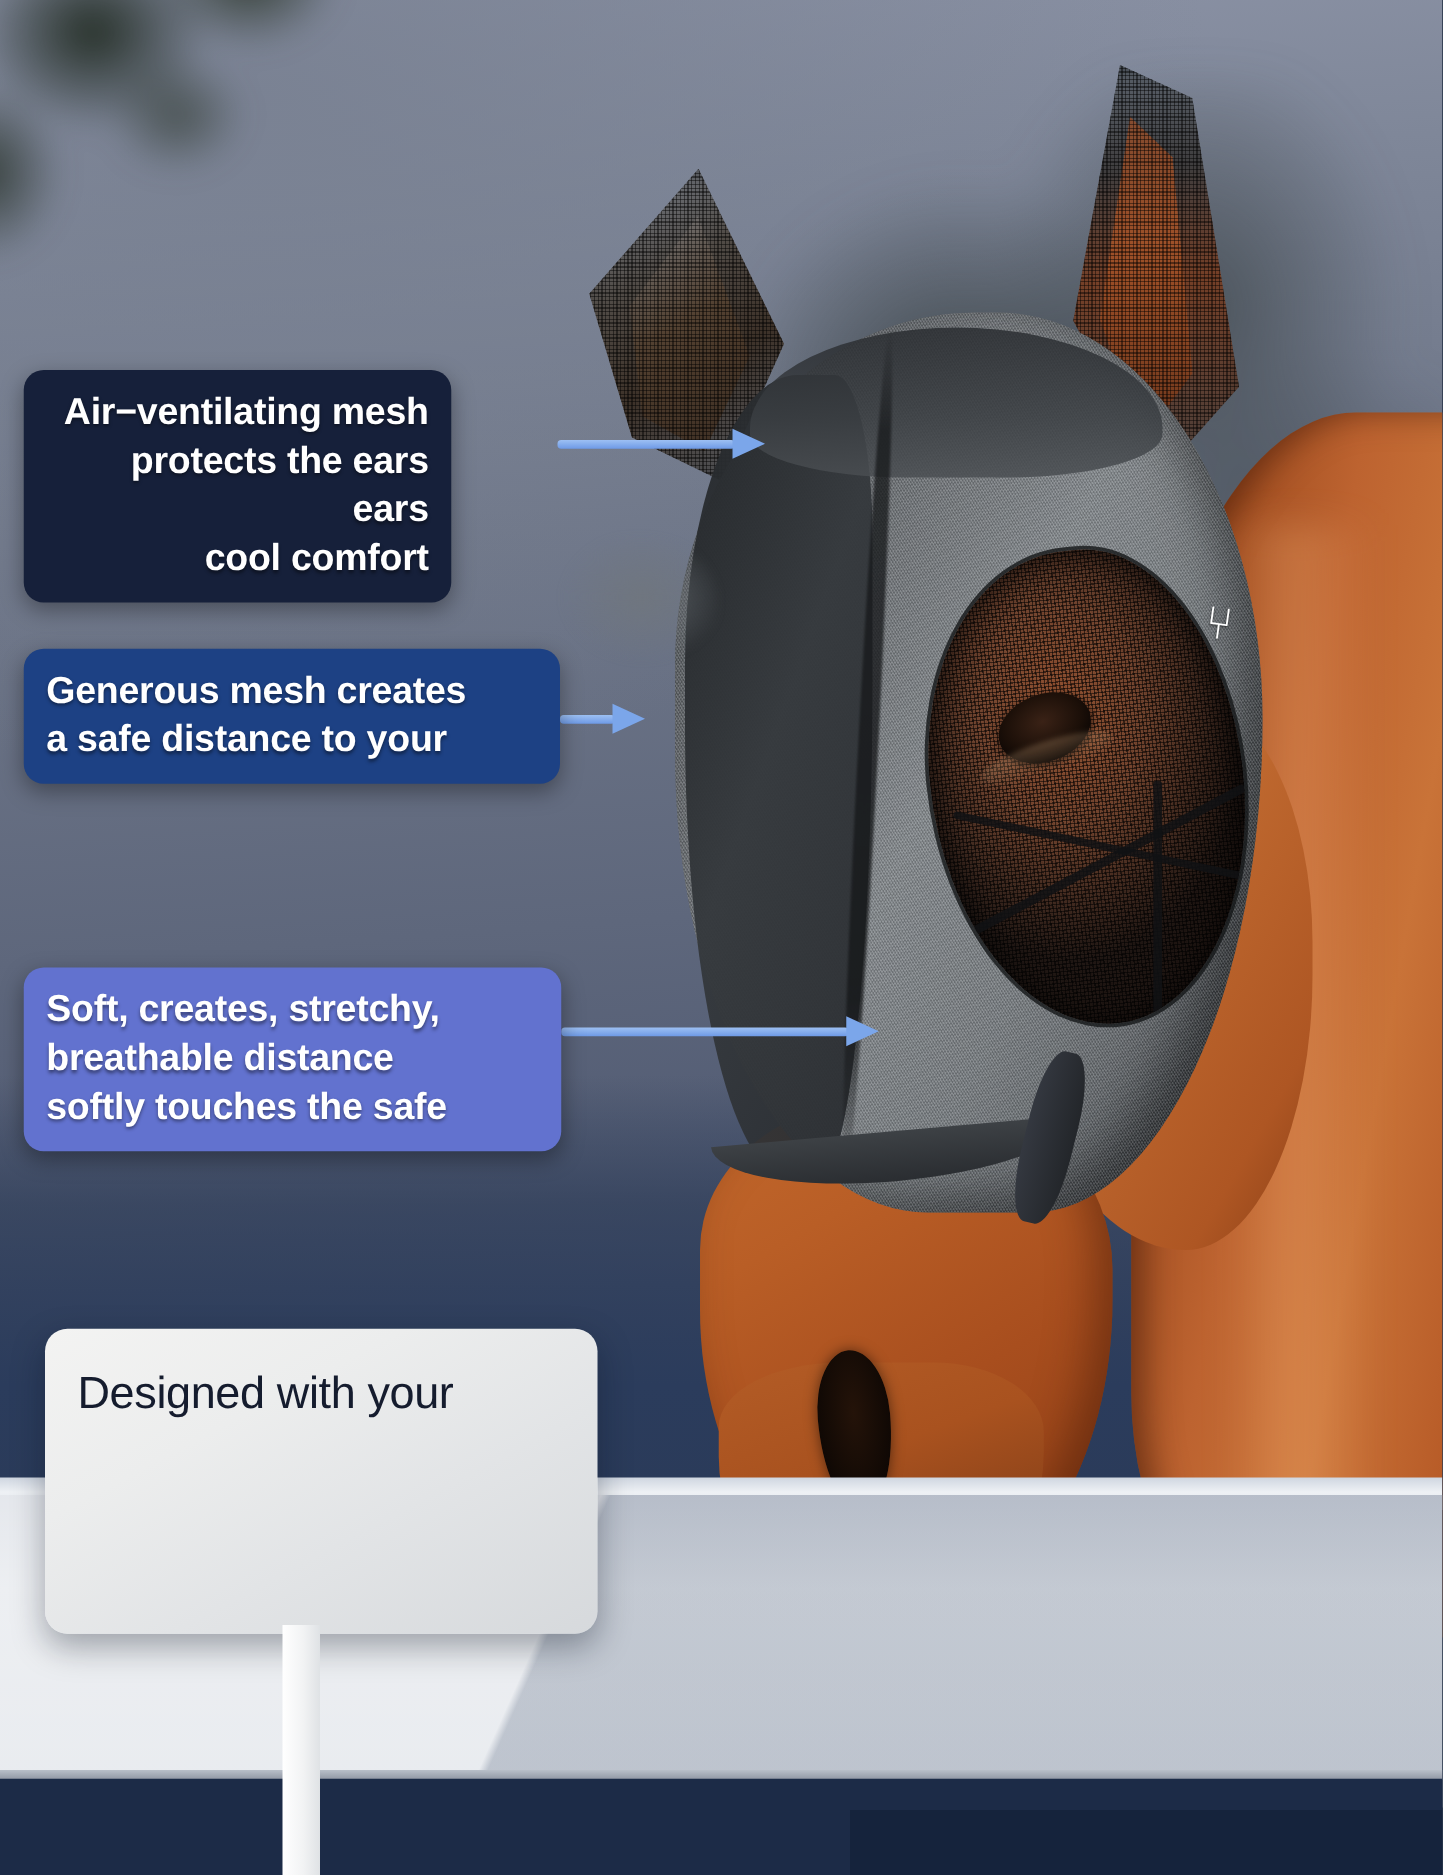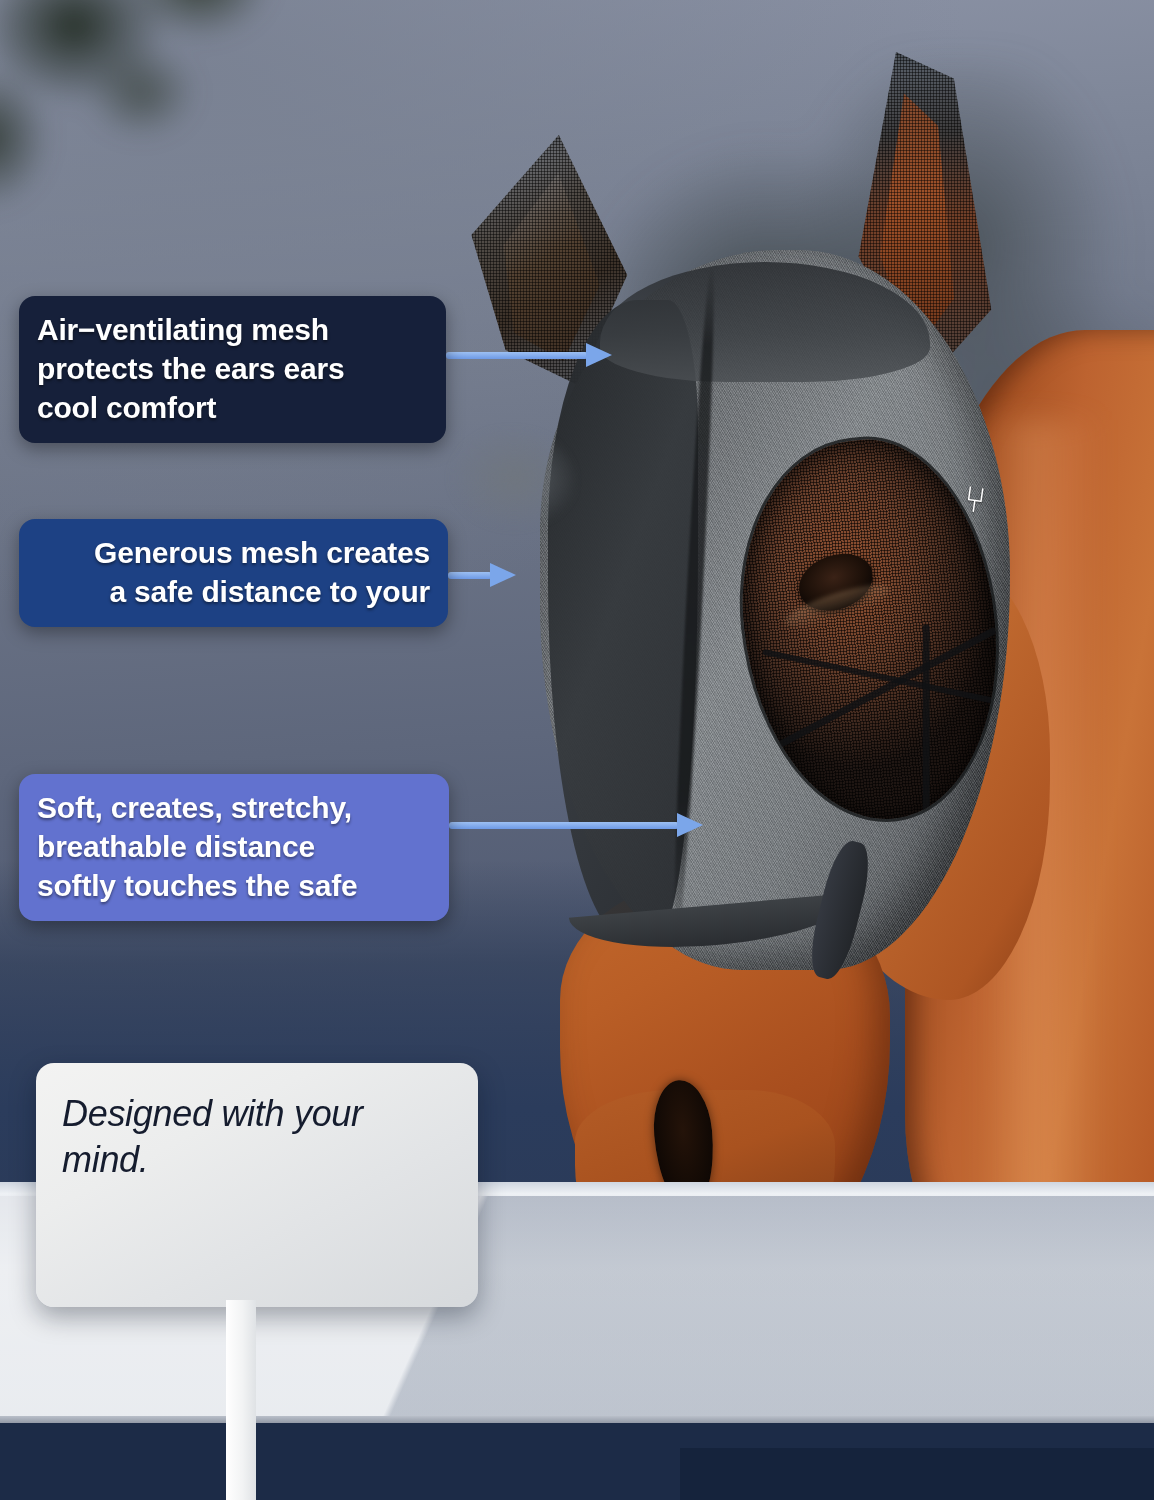--- a/index.html
+++ b/index.html
@@ -248,22 +248,22 @@
     padding:14px 18px 16px 18px;
     color:#ffffff;
     font-size:30px;
     line-height:1.30;
     font-weight:700;
     letter-spacing:-.2px;
     text-shadow:0 2px 3px rgba(0,0,0,.45);
     box-shadow:0 6px 18px rgba(0,0,0,.35);
     box-sizing:border-box;
   }
-  #callout-0{ left:19px;  top:296px; width:427px; background:#16203a; }
-  #callout-1{ left:19px;  top:519px; width:429px; background:#1d4184;text-align:right; }
+  #callout-0{ left:19px;  top:296px; width:342px; background:#16203a;text-align:right; }
+  #callout-1{ left:19px;  top:519px; width:429px; background:#1d4184; }
   #callout-2{ left:19px;  top:774px; width:430px; background:#6272cf; }
 
   .arrow{ position:absolute; }
   .arrow .shaft{
     position:absolute;left:0;top:0;height:7px;border-radius:3px;
     background:linear-gradient(180deg,#9dc0f3,#6e9ae6);
   }
   .arrow .head{
     position:absolute;top:-9px;width:0;height:0;
     border-top:12px solid transparent;
@@ -272,21 +272,20 @@
   }
 
   
   .sign-board{
     position:absolute;left:36px;top:1063px;width:442px;height:244px;
     border-radius:18px;
     background:linear-gradient(152deg,#f3f3f2 0%,#eceded 32%,#e2e4e6 62%,#d6d9dc 100%);
     box-shadow:0 10px 26px rgba(10,18,32,.35);
     box-sizing:border-box;
     padding:28px 26px 0 26px;
-    font-style:italic;
   }
   .sign-text{
     color:#151c2e;
     font-size:36px;
     line-height:1.28;
     font-weight:400;
     letter-spacing:-.3px;
   }
   .sign-post{
     position:absolute;left:226px;top:1300px;width:30px;height:200px;
@@ -380,17 +379,16 @@
   </div>
 
   <div class="callout" id="callout-2">
     <div>Soft, creates, stretchy,</div>
     <div>breathable distance</div>
     <div>softly touches the safe</div>
   </div>
 
   <div class="sign-board">
     <div class="sign-text">Designed with your</div>
-    <div class="sign-text">mind.</div>
   </div>
   <div class="sign-post"></div>
 
 </div>
 
 </body></html>

